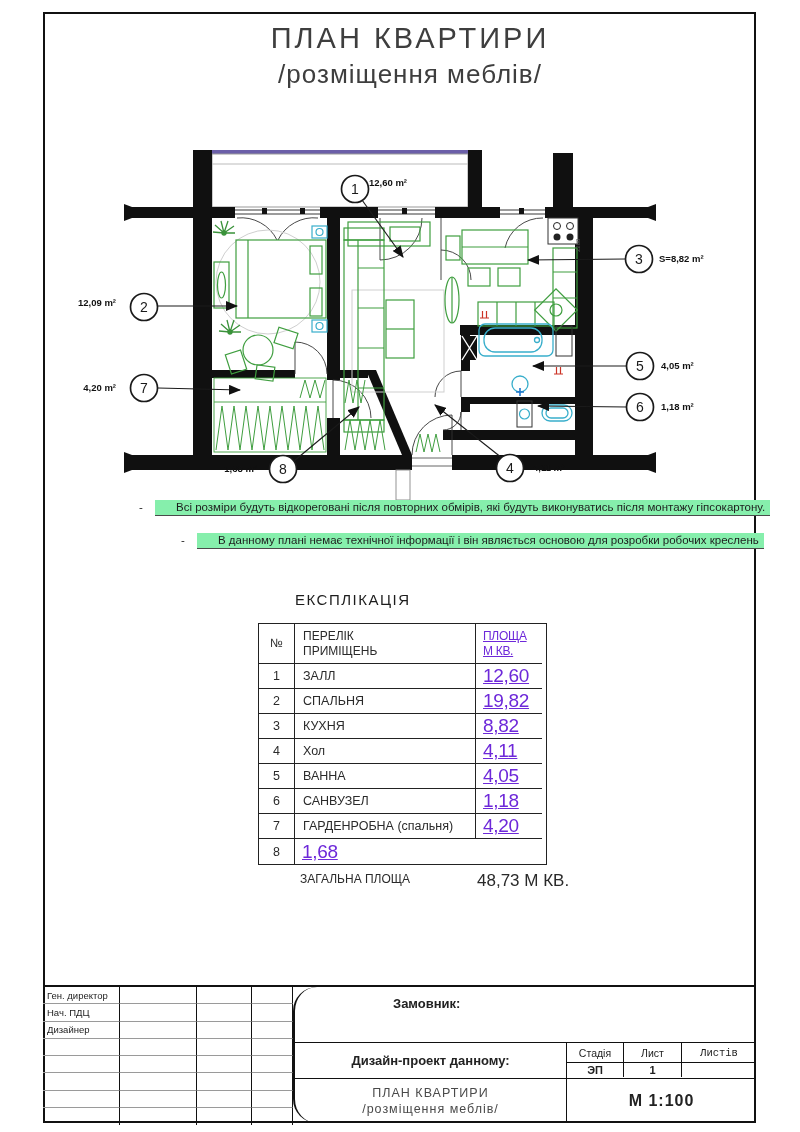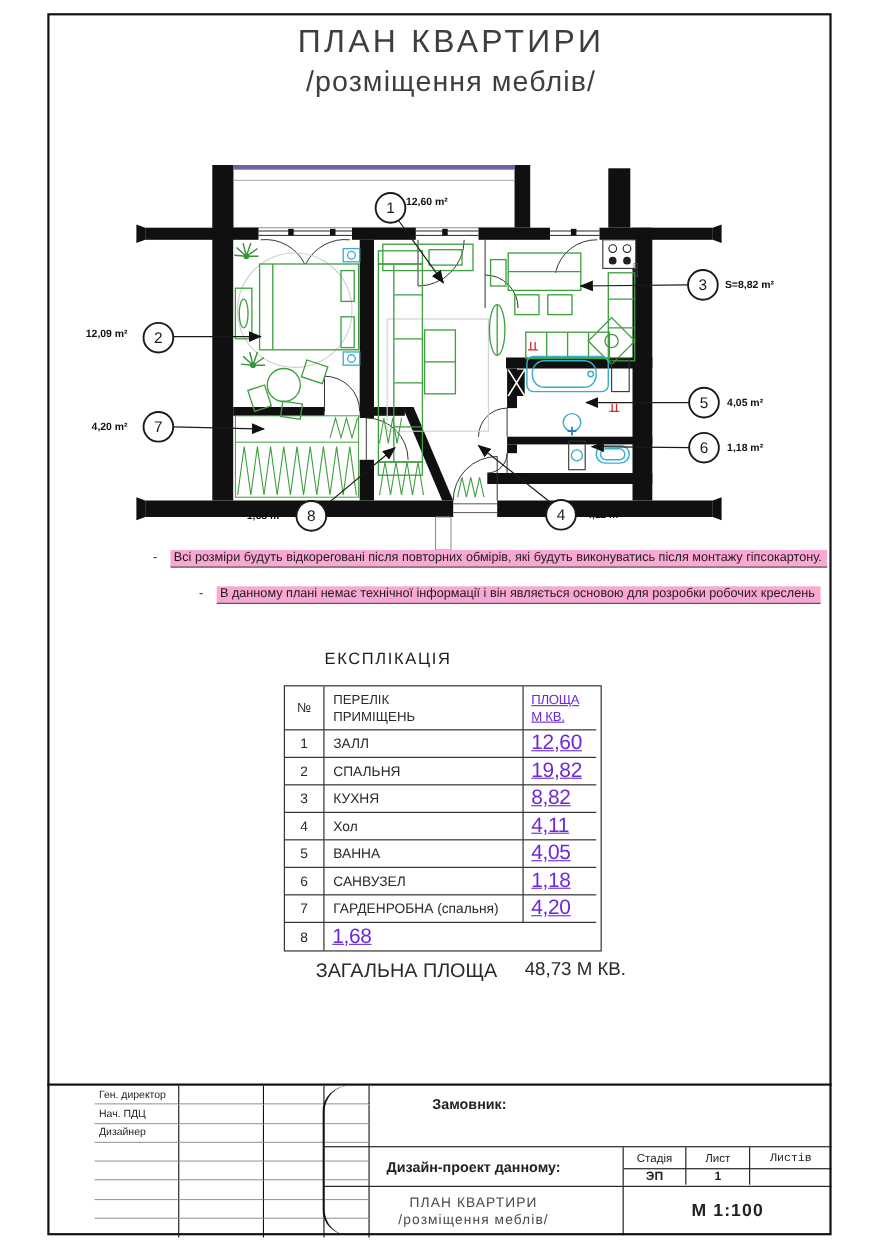--- a/index.html
+++ b/index.html
@@ -9,42 +9,42 @@
   .frame{left:43px;top:12px;width:713px;height:1111px;border:2px solid #111;box-sizing:border-box;}
   
   .sheet-title{left:160px;top:22px;width:500px;text-align:center;color:#3e3e3e;}
   .sheet-title .l1{font-size:29px;letter-spacing:3px;}
   .sheet-title .l2{font-size:26px;letter-spacing:1px;margin-top:4px;}
   
   .plan-svg{left:0;top:130px;}
   
   .note{left:139px;font-size:11.5px;color:#1d1d1d;white-space:nowrap;}
   .note .bullet{display:inline-block;width:16px;}
-  .note .ntext{background:#f9a8d4;border-bottom:1.5px solid #4a4a4a;padding:1px 5px 2px 3px;}
+  .note .ntext{background:#86efac;border-bottom:1.5px solid #4a4a4a;padding:1px 5px 2px 21px;}
   .note1{top:501px;} .note2{top:534px;margin-left:42px;}
   
   .expl-heading{left:295px;top:591px;font-size:15px;letter-spacing:1.5px;color:#1d1d1d;}
   .expl-table{left:258px;top:623px;width:289px;border:1.7px solid #222;box-sizing:border-box;
               display:grid;grid-template-columns:36px 181px 66px;grid-auto-rows:25px;
               grid-template-rows:40px;}
   .expl-table .cell{border-right:1.2px solid #222;border-bottom:1.1px solid #222;
         display:flex;align-items:center;box-sizing:border-box;font-size:12.5px;color:#2a2a2a;}
   .expl-table .last-col{border-right:none;}
   .expl-table .hdr{border-bottom:1.4px solid #222;font-size:12px;line-height:1.18;}
   .expl-table .bot{border-bottom:none;}
   .cell.cno{justify-content:center;}
   .cell.cname{padding-left:8px;}
   .cell.carea{padding-left:7px;font-size:19px;letter-spacing:-0.3px;color:#6d28d9;text-decoration:underline;}
   .cell.hdr.carea{font-size:12px;}
   .hdr2{display:block;}
-  .expl-total-label{left:287px;top:872px;font-size:18px;color:#2a2a2a;}
+  .expl-total-label{left:300px;top:872px;font-size:12px;color:#2a2a2a;}
   .expl-total-value{left:477px;top:871px;font-size:17px;color:#2a2a2a;}
   
   .tblock{left:43px;top:985px;width:713px;height:138px;border-top:2px solid #111;box-sizing:border-box;display:flex;}
-  .tb-left{width:250px;height:100%;display:grid;grid-template-columns:77px 77px 55px 41px;grid-auto-rows:17.25px;box-sizing:border-box;padding-left:43px;}
+  .tb-left{width:250px;height:100%;display:grid;grid-template-columns:77px 77px 55px 41px;grid-auto-rows:17.25px;box-sizing:border-box;}
   .tb-left .tcell{border-right:1.4px solid #111;border-bottom:1px solid #9a9a9a;font-size:9.5px;
                   padding-left:4px;display:flex;align-items:center;box-sizing:border-box;color:#1d1d1d;}
   .tb-left .tcell.rb{border-bottom:none;}
   .tb-right{flex:1;border-left:2px solid #111;display:flex;flex-direction:column;box-sizing:border-box;border-radius:24px;}
   .tb-customer{height:56px;border-bottom:1.8px solid #111;box-sizing:border-box;}
   .tb-customer span{display:inline-block;margin:9px 0 0 98px;font-weight:bold;font-size:13px;}
   .tb-mid{height:36px;border-bottom:1.8px solid #111;box-sizing:border-box;display:flex;}
   .tb-project{width:272px;border-right:1.8px solid #111;box-sizing:border-box;display:flex;align-items:center;justify-content:center;font-weight:bold;font-size:13px;}
   .tb-cols{flex:1;display:grid;grid-template-columns:57px 58px 1fr;grid-template-rows:20px 14px;}
   .tb-cols .hc{font-size:10.5px;display:flex;align-items:center;justify-content:center;border-bottom:1.3px solid #111;border-right:1.3px solid #111;box-sizing:border-box;color:#1d1d1d;}

